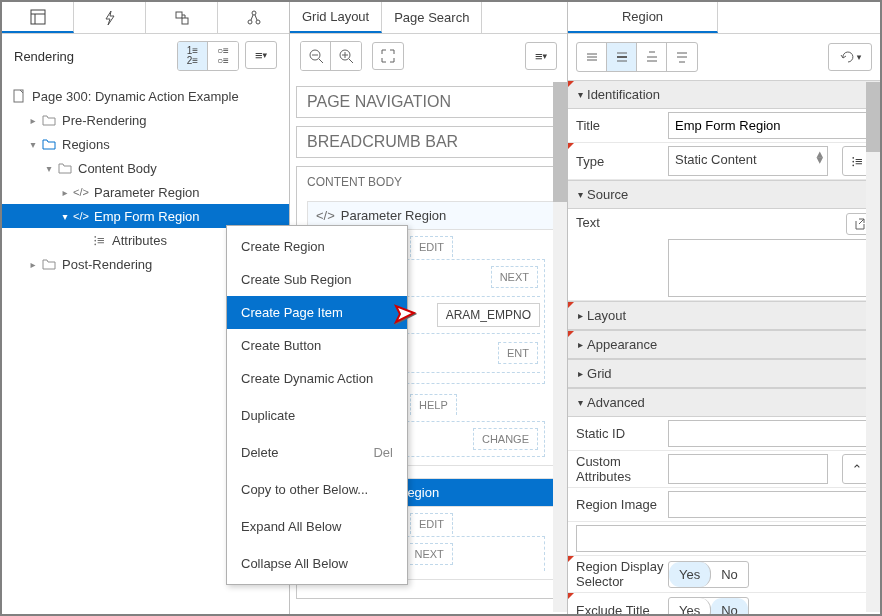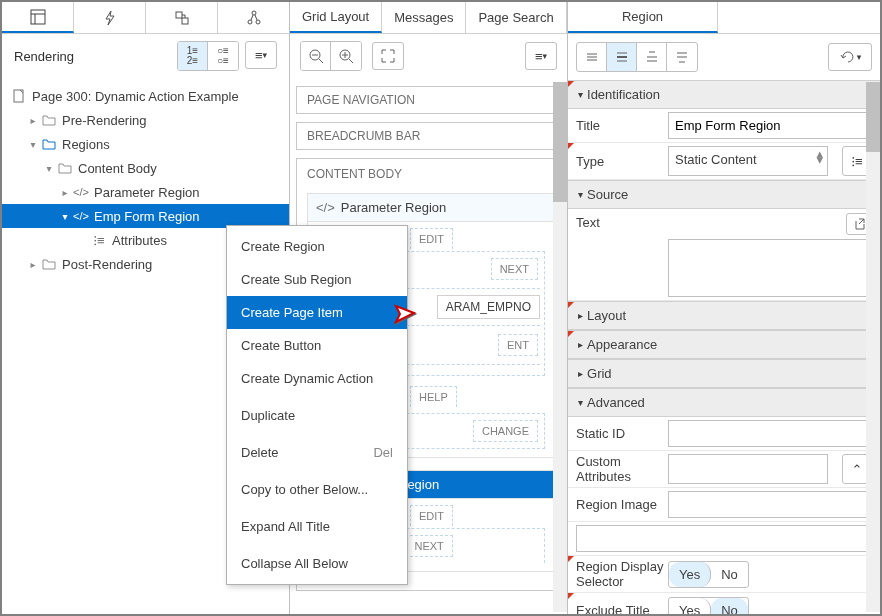--- a/index.html
+++ b/index.html
@@ -34,21 +34,21 @@
   
   
   .mid-panel { width: 278px; border-right: 1px solid #c0c0c0; display: flex; flex-direction: column; }
   .mid-tabs { display: flex; border-bottom: 1px solid #d0d0d0; height: 32px; }
   .mid-tab { padding: 0 12px; display: flex; align-items: center; border-right: 1px solid #d0d0d0; cursor: pointer; }
   .mid-tab.active { border-bottom: 2px solid #0572CE; }
   .mid-toolbar { display: flex; align-items: center; height: 44px; padding: 0 10px; gap: 10px; }
   .mid-content { flex: 1; overflow-y: auto; padding: 8px 6px; background: #fff; position: relative; }
   .scrollbar-track { position: absolute; right: 0; top: 80px; width: 14px; bottom: 2px; background:#f0f0f0;}
   .scrollbar-thumb { background:#c0c0c0; height: 120px;}
-  .gl-block { border: 1px solid #c8c8c8; margin-bottom: 8px; padding: 6px 10px; color: #707070; font-size: 12px; background: #fff; }
+  .gl-block { border: 1px solid #c8c8c8; margin-bottom: 8px; padding: 6px 10px; color: #707070; font-size: 16px; background: #fff; }
   .gl-body-block { border: 1px solid #c8c8c8; padding: 6px; }
   .gl-body-title { color: #707070; font-size: 12px; padding: 2px 4px 8px 4px; }
   .gl-region { border: 1px solid #e0e0e0; margin: 4px 0 12px 4px; }
   .gl-region-head { background: #F5FAFF; border-bottom: 1px solid #e0e0e0; padding: 6px 8px; display: flex; align-items: center; gap: 6px; color:#404040;}
   .gl-region-head.sel { background: #0572CE; color: #fff; }
   .gl-region-body { border: 1px dashed #c0d8ea; margin: 8px; padding: 8px; }
   .gl-pill { display: inline-block; border: 1px dashed #c0d8ea; padding: 4px 8px; font-size: 11px; color: #808080; margin: 2px 2px 2px 2px; }
   .gl-item-box { border: 1px solid #d0d0d0; display: inline-block; padding: 4px 8px; font-size: 12px; }
   
   
@@ -203,21 +203,20 @@
           </svg>
       </span>
       <span>Post-Rendering</span>
     </div>
   </div>
 </div>
 
 <div class="mid-panel" style="position:relative;">
   <div class="mid-tabs">
     <div class="mid-tab active">Grid Layout</div>
-    <div class="mid-tab">Messages</div>
     <div class="mid-tab">Page Search</div>
   </div>
   <div class="mid-toolbar">
     <div class="view-btns">
       <div class="view-btn">
           <svg width="16" height="16">
             <circle cx="7" cy="7" r="5" fill="none" stroke="#606060"></circle>
             <line x1="11" y1="11" x2="15" y2="15" stroke="#606060"></line>
             <line x1="4" y1="7" x2="10" y2="7" stroke="#606060"></line>
           </svg>
@@ -433,20 +432,20 @@
   <div class="ctx-item">Create Sub Region</div>
   <div class="ctx-item hl">Create Page Item</div>
   <div class="ctx-item">Create Button</div>
   <div class="ctx-item">Create Dynamic Action</div>
   <div class="ctx-item ctx-sep">Duplicate</div>
   <div class="ctx-item">
       <span>Delete</span>
       <span style="color:#888;">Del</span>
     </div>
   <div class="ctx-item ctx-sep">Copy to other Below...</div>
-  <div class="ctx-item ctx-sep">Expand All Title</div>
+  <div class="ctx-item ctx-sep">Expand All Below</div>
   <div class="ctx-item">Collapse All Below</div>
 </div>
 <div class="cursor-arrow">
   <svg width="24" height="22">
       <path d="M22 11 L4 4 L8 12 L4 20 Z" fill="#fff" stroke="#D00000" stroke-width="2"></path>
     </svg>
 </div>
 
 </body></html>

